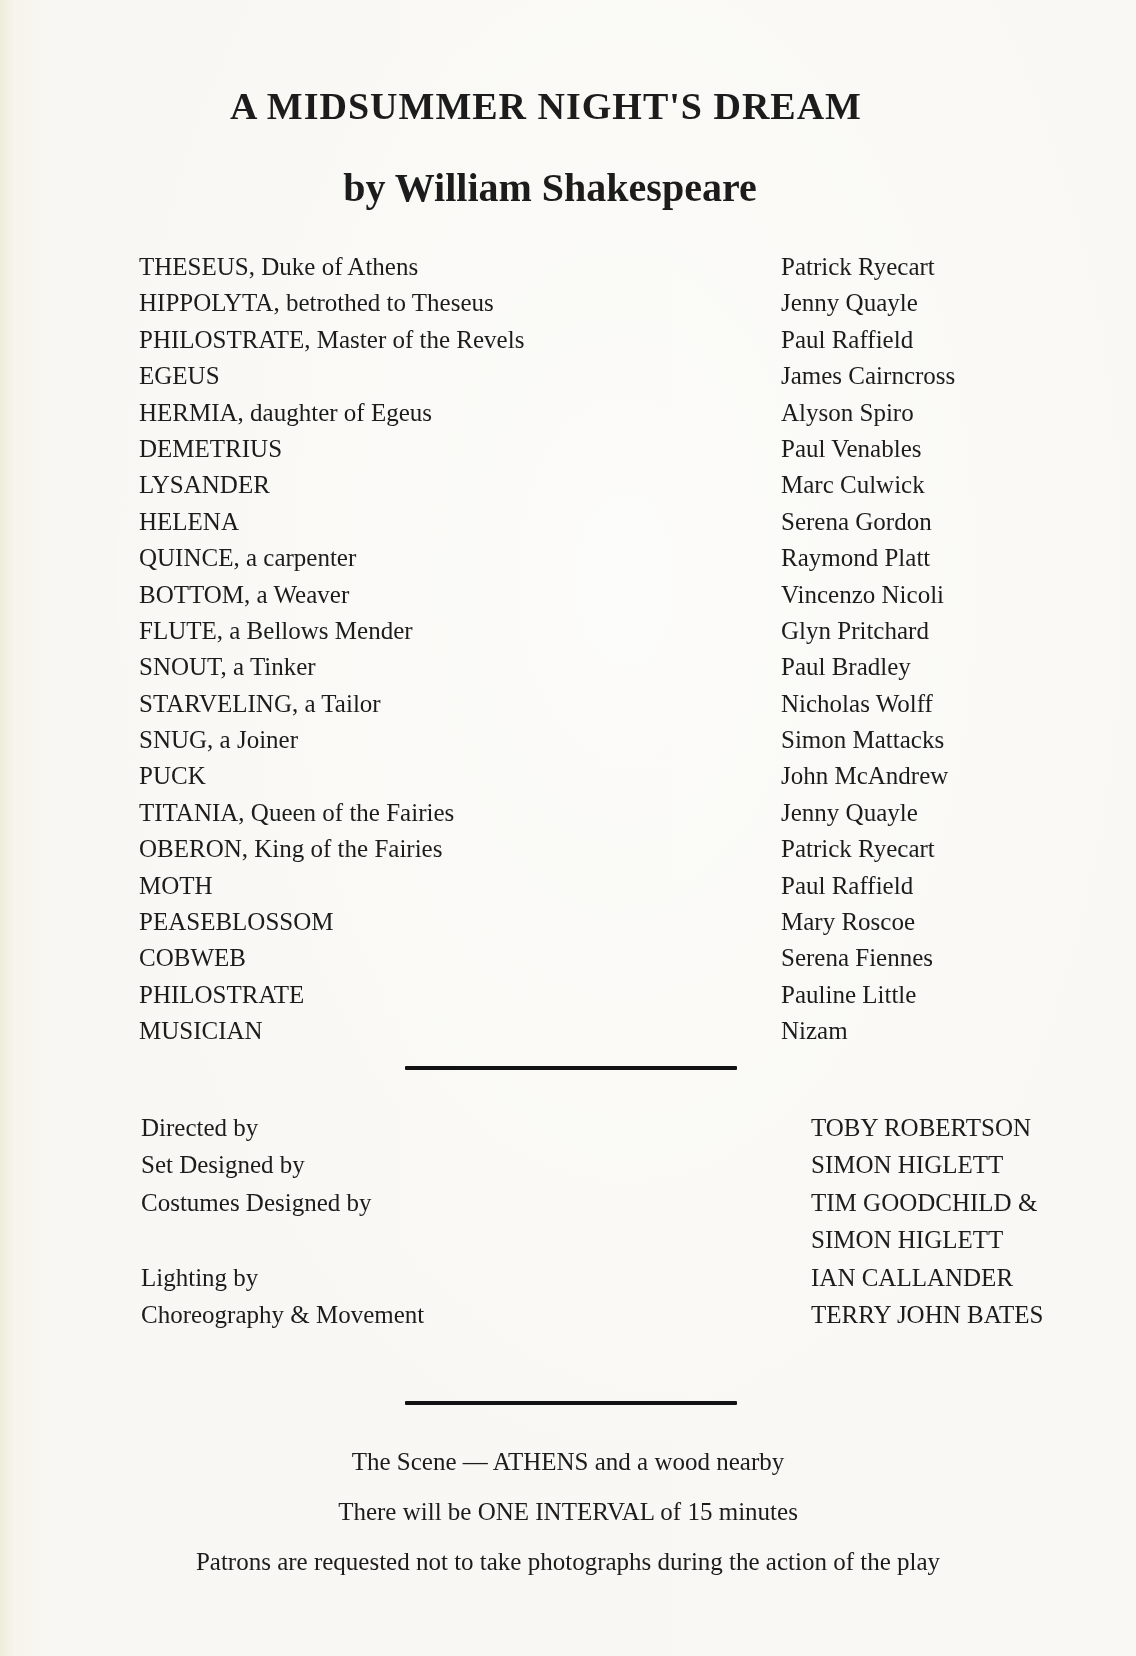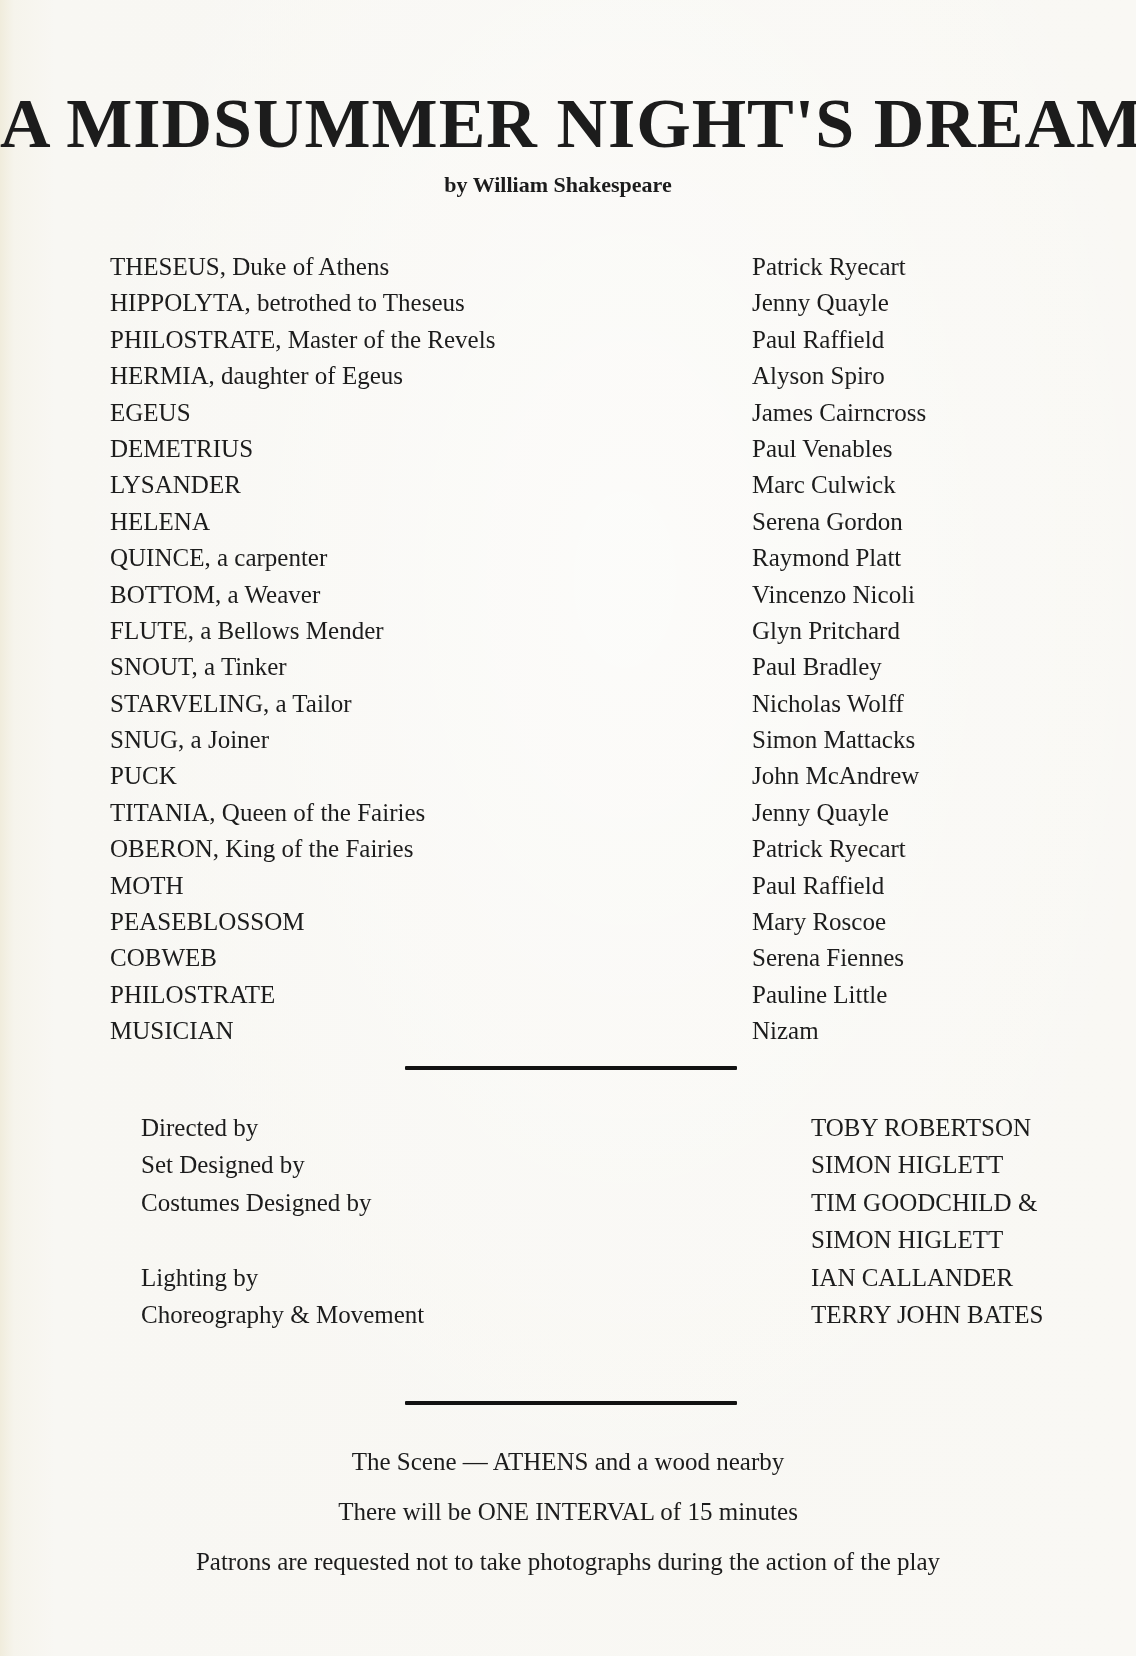--- a/index.html
+++ b/index.html
@@ -19,47 +19,48 @@
       radial-gradient(ellipse at 55% 35%, rgba(255,255,255,0.55), rgba(255,255,255,0) 65%),
       linear-gradient(90deg, #f0ecdc 0px, #f6f4ec 14px, #f8f7f3 55px, #f9f8f4 100%);
   }
   .page-title {
     position: absolute;
     top: 84px;
     left: 0;
     width: 1092px;
     margin: 0;
     text-align: center;
-    font-size: 70px;
+    font-size: 38px;
     font-weight: bold;
     letter-spacing: 1px;
     white-space: nowrap;
   }
   .byline {
     position: absolute;
     top: 160px;
     left: 0;
     width: 1092px;
-    margin: 12px;
+    margin: 4px;
     text-align: center;
-    font-size: 22px;
+    font-size: 40px;
     font-weight: bold;
   }
   .cast {
     position: absolute;
     top: 249px;
     left: 110px;
     width: 940px;
   }
   .crow {
     position: relative;
     height: 36.4px;
     line-height: 36.4px;
     font-size: 25px;
     white-space: nowrap;
+    margin-left: 29px;
   }
   .crow .actor {
     position: absolute;
     left: 642px;
     top: 0;
     line-height: 36.4px;
   }
   .rule {
     position: absolute;
     left: 405px;
@@ -108,22 +109,22 @@
 
 <div class="sheet">
 
   <h1 class="page-title">A MIDSUMMER NIGHT'S DREAM</h1>
   <h2 class="byline">by William Shakespeare</h2>
 
   <div class="cast">
     <div class="crow"><span class="role">THESEUS, Duke of Athens</span><span class="actor">Patrick Ryecart</span></div>
     <div class="crow"><span class="role">HIPPOLYTA, betrothed to Theseus</span><span class="actor">Jenny Quayle</span></div>
     <div class="crow"><span class="role">PHILOSTRATE, Master of the Revels</span><span class="actor">Paul Raffield</span></div>
+    <div class="crow"><span class="role">EGEUS</span><span class="actor">James Cairncross</span></div>
     <div class="crow"><span class="role">HERMIA, daughter of Egeus</span><span class="actor">Alyson Spiro</span></div>
-    <div class="crow"><span class="role">EGEUS</span><span class="actor">James Cairncross</span></div>
     <div class="crow"><span class="role">DEMETRIUS</span><span class="actor">Paul Venables</span></div>
     <div class="crow"><span class="role">LYSANDER</span><span class="actor">Marc Culwick</span></div>
     <div class="crow"><span class="role">HELENA</span><span class="actor">Serena Gordon</span></div>
     <div class="crow"><span class="role">QUINCE, a carpenter</span><span class="actor">Raymond Platt</span></div>
     <div class="crow"><span class="role">BOTTOM, a Weaver</span><span class="actor">Vincenzo Nicoli</span></div>
     <div class="crow"><span class="role">FLUTE, a Bellows Mender</span><span class="actor">Glyn Pritchard</span></div>
     <div class="crow"><span class="role">SNOUT, a Tinker</span><span class="actor">Paul Bradley</span></div>
     <div class="crow"><span class="role">STARVELING, a Tailor</span><span class="actor">Nicholas Wolff</span></div>
     <div class="crow"><span class="role">SNUG, a Joiner</span><span class="actor">Simon Mattacks</span></div>
     <div class="crow"><span class="role">PUCK</span><span class="actor">John McAndrew</span></div>

